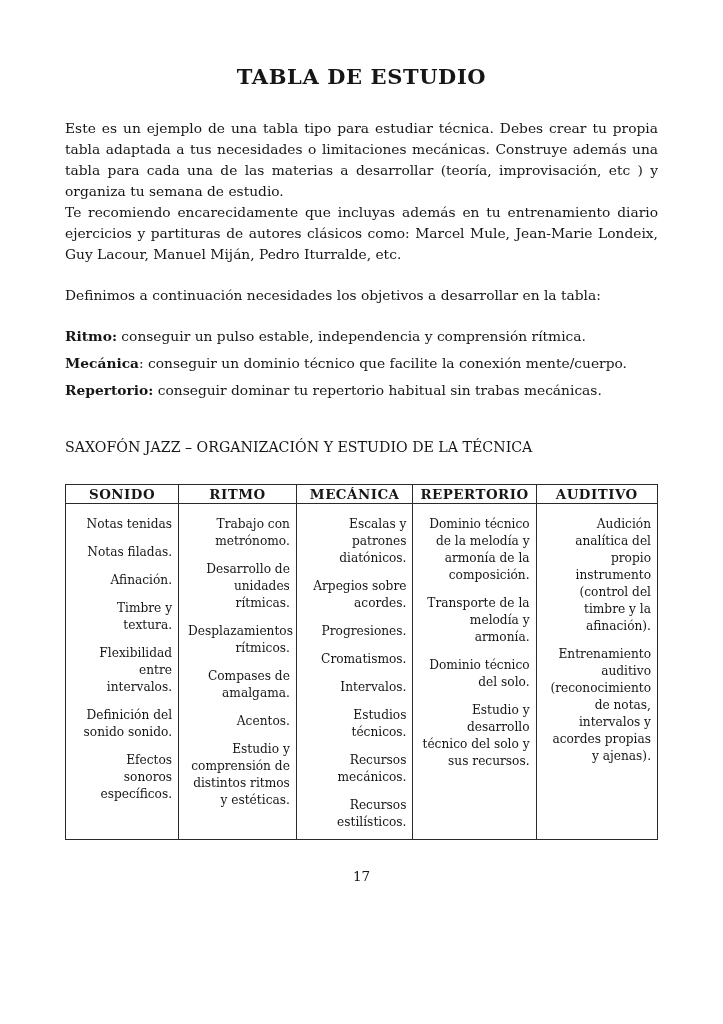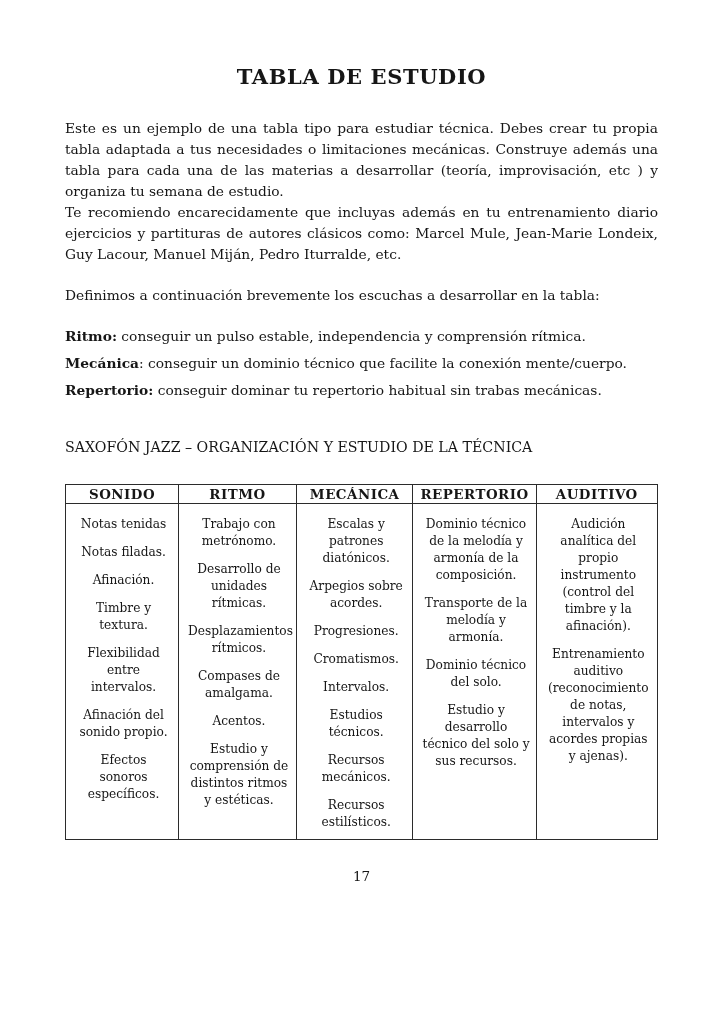--- a/index.html
+++ b/index.html
@@ -73,21 +73,21 @@
     letter-spacing: 0.5px;
     text-align: center;
     padding: 0 2px;
     line-height: 18px;
   }
   table.study-table td {
     vertical-align: top;
     font-size: 12.2px;
     line-height: 17px;
     padding: 12px 6px 8px 9px;
-    text-align: center;
+    text-align: right;
     hyphens: none;
   }
   table.study-table td p {
     margin: 0 0 11px 0;
   }
   table.study-table td p:last-child {
     margin-bottom: 0;
   }
   .page-number {
     text-align: center;
@@ -100,21 +100,21 @@
 
 <div class="page">
 
   <h1 class="doc-title">TABLA DE ESTUDIO</h1>
 
   <p class="body-text">Este es un ejemplo de una tabla tipo para estudiar técnica. Debes crear tu propia tabla adaptada a tus necesidades o limitaciones mecánicas. Construye además una tabla para cada una de las materias a desarrollar (teoría, improvisación, etc ) y organiza tu semana de estudio.</p>
 
 
   <p class="body-text">Te recomiendo encarecidamente que incluyas además en tu entrenamiento diario ejercicios y partituras de autores clásicos como: Marcel Mule, Jean-Marie Londeix, Guy Lacour, Manuel Miján, Pedro Iturralde, etc.</p>
 
-  <p class="body-text definitions-intro">Definimos a continuación brevemente los escuchas a desarrollar en la tabla:</p>
+  <p class="body-text definitions-intro">Definimos a continuación necesidades los objetivos a desarrollar en la tabla:</p>
 
   <div class="definitions">
     <p class="definition"><strong>Ritmo:</strong><span> conseguir un pulso estable, independencia y comprensión rítmica.</span></p>
     <p class="definition"><strong>Mecánica</strong><span>: conseguir un dominio técnico que facilite la conexión mente/cuerpo.</span></p>
     <p class="definition"><strong>Repertorio:</strong><span> conseguir dominar tu repertorio habitual sin trabas mecánicas.</span></p>
   </div>
 
   <p class="section-heading">SAXOFÓN JAZZ – ORGANIZACIÓN Y ESTUDIO DE LA TÉCNICA</p>
 
   <table class="study-table">
@@ -135,21 +135,21 @@
         </tr>
     </thead>
     <tbody>
       <tr>
           <td>
             <p>Notas tenidas</p>
             <p>Notas filadas.</p>
             <p>Afinación.</p>
             <p>Timbre y textura.</p>
             <p>Flexibilidad entre intervalos.</p>
-            <p>Afinación del sonido propio.</p>
+            <p>Definición del sonido sonido.</p>
             <p>Efectos sonoros específicos.</p>
           </td>
           <td>
             <p>Trabajo con metrónomo.</p>
             <p>Desarrollo de unidades rítmicas.</p>
             <p>Desplazamientos rítmicos.</p>
             <p>Compases de amalgama.</p>
             <p>Acentos.</p>
             <p>Estudio y comprensión de distintos ritmos y estéticas.</p>
           </td>

